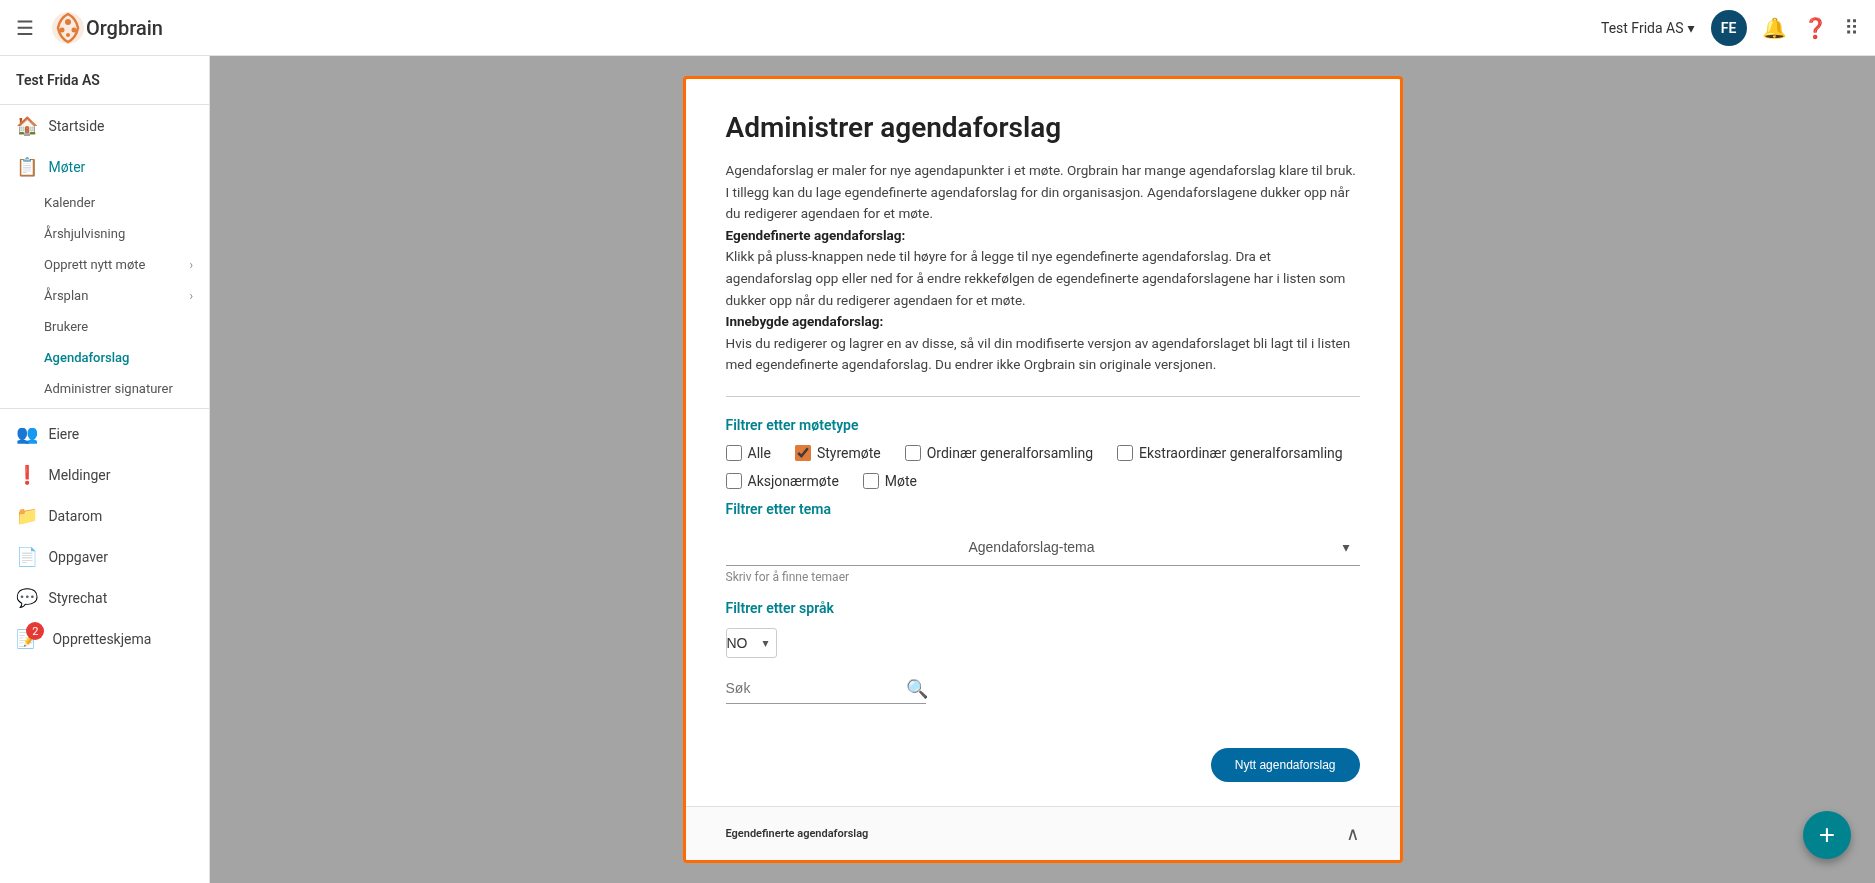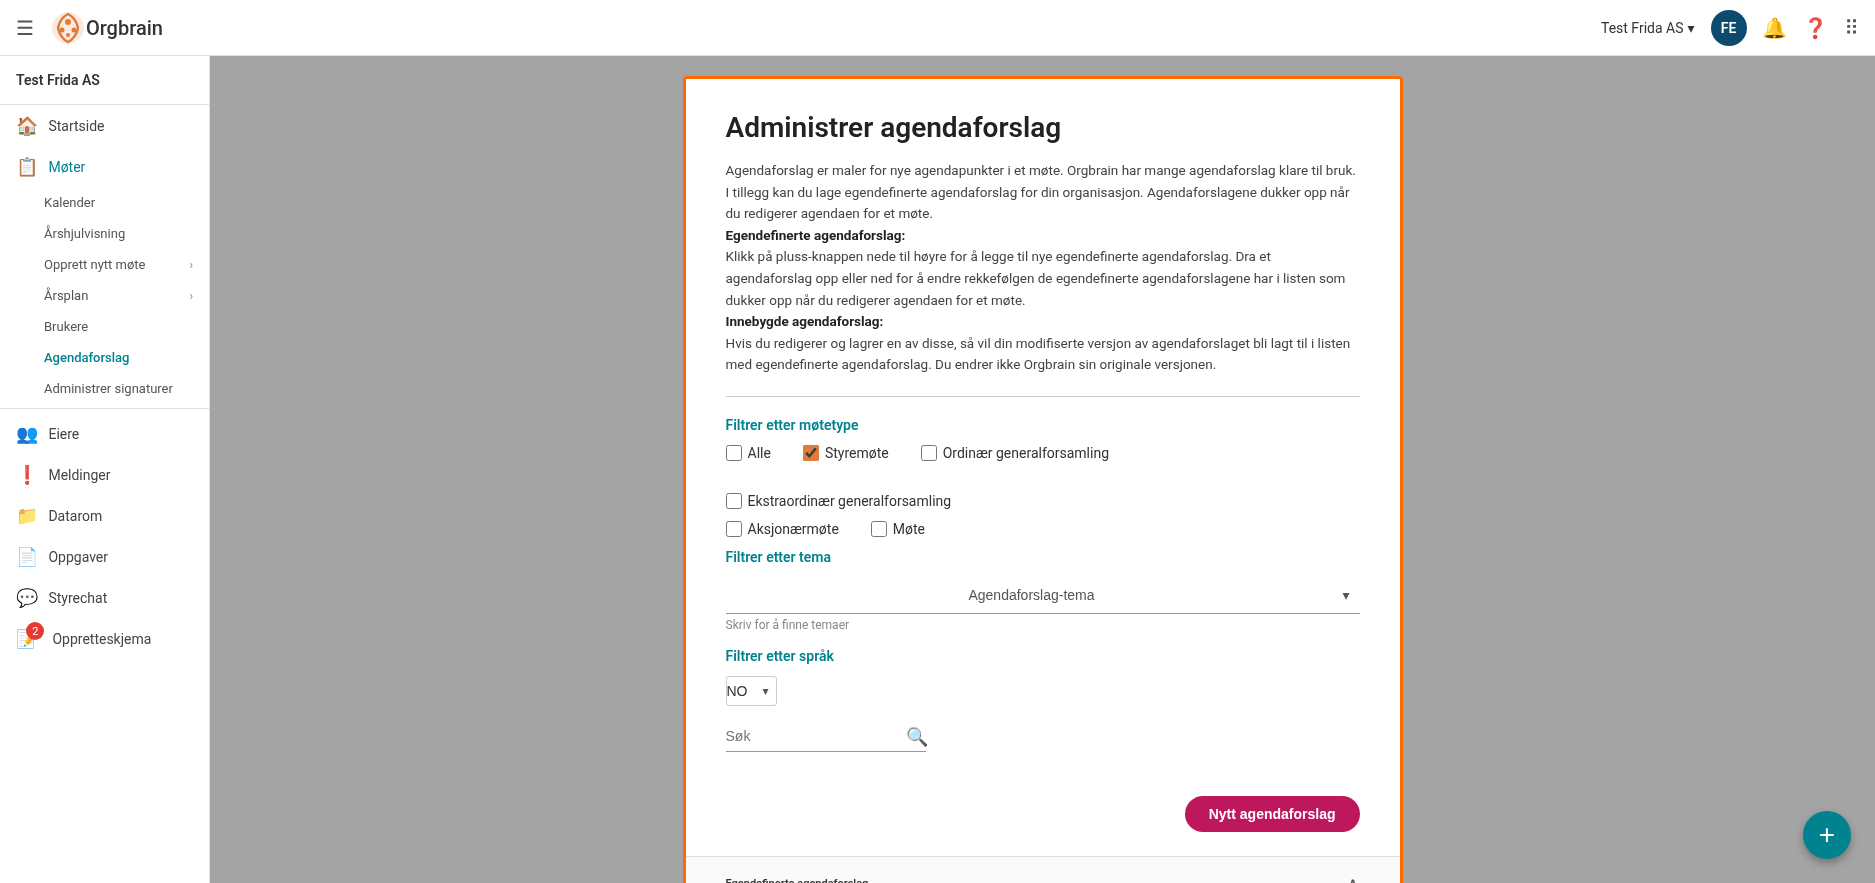--- a/index.html
+++ b/index.html
@@ -64,21 +64,21 @@
     }
     .modal-body { padding: 32px 40px 24px; }
     .modal-title { font-size: 28px; font-weight: 600; color: #222; margin-bottom: 16px; }
     .modal-description { font-size: 13.5px; color: #444; line-height: 1.6; }
     .modal-description strong { font-weight: 700; color: #222; }
     .modal-divider { height: 1px; background: #ccc; margin: 20px 0; }
 
     
     .filter-label { color: #00838f; font-size: 14px; font-weight: 600; margin-bottom: 12px; cursor: pointer; }
 
-    .checkbox-row { display: flex; align-items: center; gap: 32px; margin-bottom: 12px; flex-wrap: wrap; }
+    .checkbox-row { display: flex; align-items: center; gap: 24px; margin-bottom: 12px; flex-wrap: wrap; }
     .checkbox-item { display: flex; align-items: center; gap: 6px; font-size: 14px; color: #333; }
     .checkbox-item input[type="checkbox"] { width: 16px; height: 16px; cursor: pointer; accent-color: #e07b39; }
 
     .select-wrapper { position: relative; margin-bottom: 4px; }
     .select-wrapper select {
       width: 100%; padding: 10px 32px 10px 10px; border: none; border-bottom: 1px solid #999;
       font-size: 14px; color: #555; background: #fff; appearance: none; cursor: pointer;
       outline: none;
       text-align: center;
     }
@@ -106,22 +106,22 @@
       padding-bottom: 4px; width: 200px;
     }
     .search-bar input {
       flex: 1; border: none; outline: none; font-size: 14px; color: #333;
       background: transparent;
     }
     .search-icon { color: #666; font-size: 18px; }
 
     .modal-footer { display: flex; justify-content: flex-end; padding: 0 40px 24px; }
     .btn-primary {
-      background: #be185d; color: #fff; border: none; border-radius: 24px;
-      padding: 10px 24px; font-size: 14px; font-weight: 700; cursor: pointer;
+      background: #0369a1; color: #fff; border: none; border-radius: 24px;
+      padding: 10px 24px; font-size: 12px; font-weight: 400; cursor: pointer;
       transition: background 0.15s;
     }
 
     
     .modal-bottom-section {
       background: #fafafa; border-top: 1px solid #e0e0e0;
       padding: 16px 40px; display: flex; align-items: center; justify-content: space-between;
     }
     .bottom-title { font-size: 11px; font-weight: 600; color: #333; }
     .collapse-icon { color: #555; font-size: 18px; cursor: pointer; }

